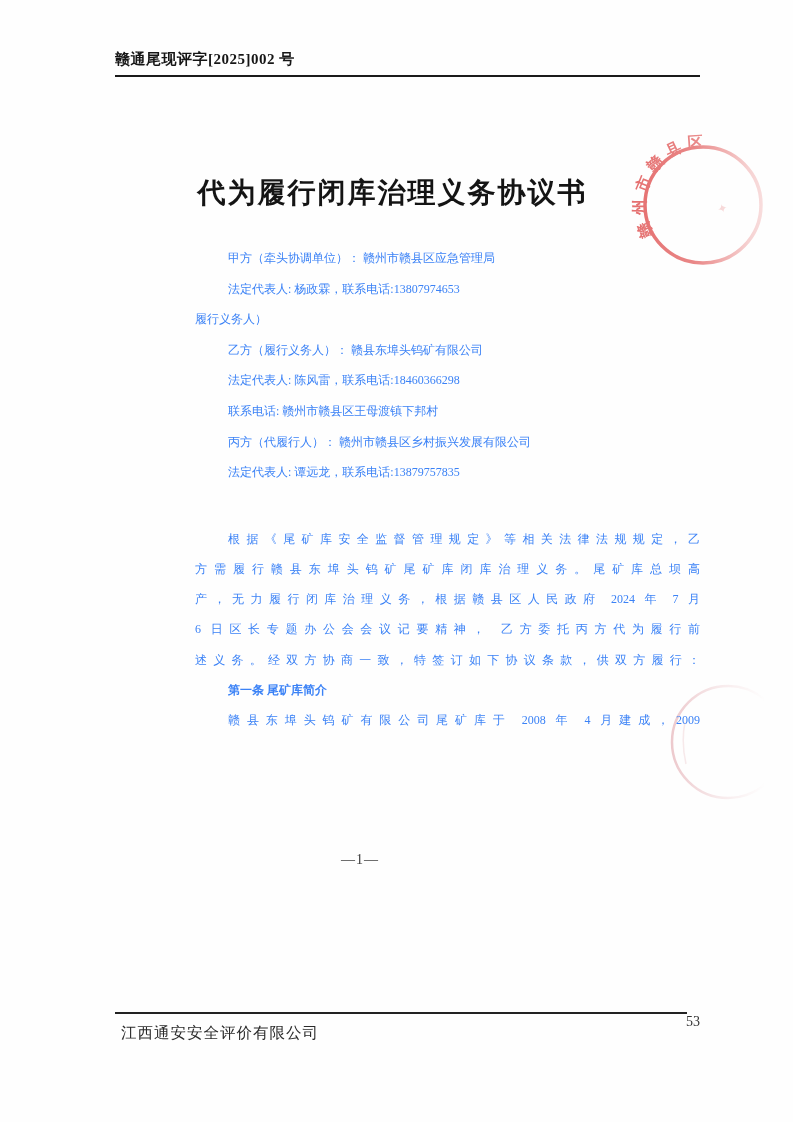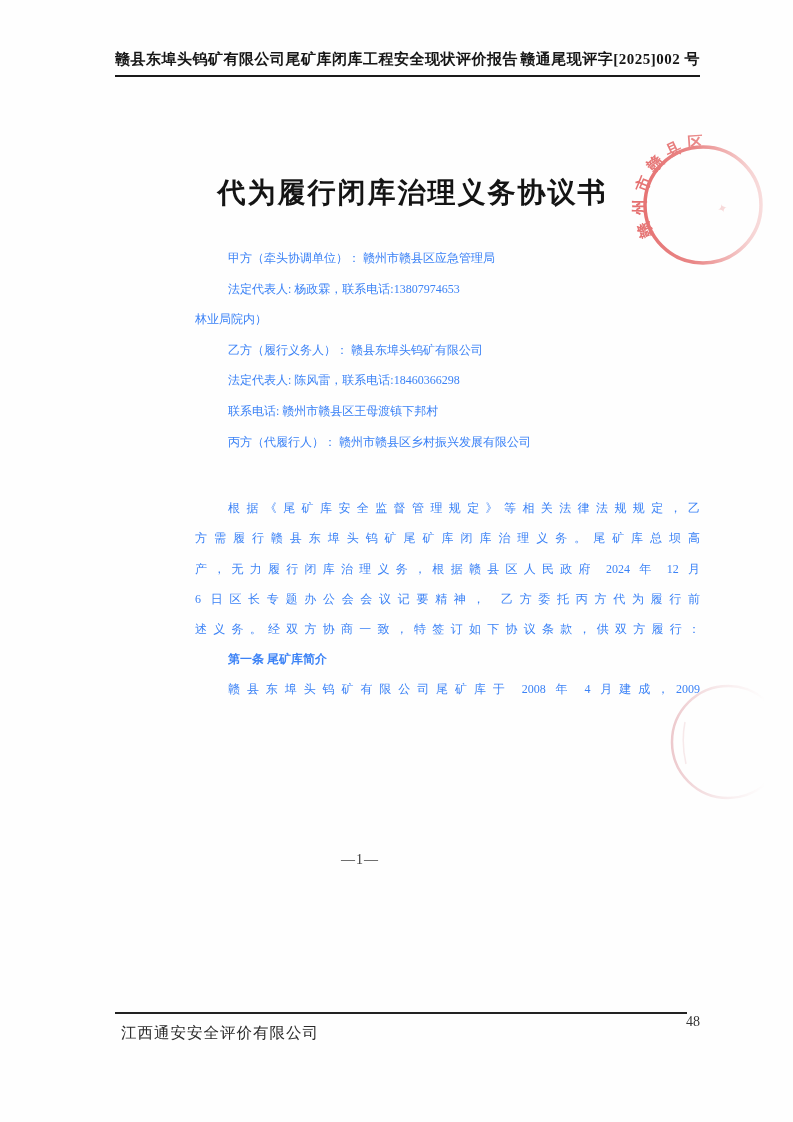--- a/index.html
+++ b/index.html
@@ -14,21 +14,21 @@
   
   .header{
     position:absolute;left:115px;top:50px;width:585px;
     display:flex;justify-content:space-between;align-items:flex-end;
     font-size:15px;font-weight:bold;color:#161616;
     border-bottom:2px solid #1a1a1a;padding-bottom:6px;
     letter-spacing:0.5px;
   }
   
   .title{
-    position:absolute;left:120px;top:174px;width:585px;
+    position:absolute;left:100px;top:174px;width:585px;
     text-align:center;font-size:28px;font-weight:bold;
     letter-spacing:2px;color:#141414;
   }
   
   .textflow{
     position:absolute;left:195px;top:243px;width:505px;
     font-size:12px;line-height:30.6px;color:#3b82f6;
   }
   .line{white-space:nowrap;}
   .indent{padding-left:33px;}
@@ -58,21 +58,20 @@
   
   .seal-top{position:absolute;left:615px;top:122px;width:178px;height:170px;}
   .seal-bottom{position:absolute;left:655px;top:676px;width:138px;height:136px;}
 </style>
 </head>
 <body>
 
 <div class="page">
 
   <div class="header">
-    <span>赣县东埠头钨矿有限公司尾矿库闭库工程安全现状评价报告</span>
     <span>赣通尾现评字[2025]002 号</span>
   </div>
 
   <svg class="seal-top" viewBox="0 0 178 170" xmlns="http://www.w3.org/2000/svg">
     <defs>
       <linearGradient id="sealFade" x1="0" y1="0" x2="1" y2="0">
         <stop offset="0%" stop-color="#fff" stop-opacity="0.95"></stop>
         <stop offset="45%" stop-color="#fff" stop-opacity="0.75"></stop>
         <stop offset="75%" stop-color="#fff" stop-opacity="0.28"></stop>
         <stop offset="100%" stop-color="#fff" stop-opacity="0.06"></stop>
@@ -106,38 +105,39 @@
       <circle cx="73" cy="66" r="56" fill="none" stroke="#d98a92" stroke-width="2.5"></circle>
       <path d="M 30 46 Q 26 66 31 88" fill="none" stroke="#dda0a6" stroke-width="1.5" opacity="0.6"></path>
     </g>
   </svg>
 
   <div class="title">代为履行闭库治理义务协议书</div>
 
   <div class="textflow">
     <div class="line indent">甲方（牵头协调单位）： 赣州市赣县区应急管理局</div>
     <div class="line indent">法定代表人: 杨政霖，联系电话:13807974653</div>
-    <div class="line">林业局院内）</div>
+    <div class="line">履行义务人）</div>
     <div class="line indent">乙方（履行义务人）： 赣县东埠头钨矿有限公司</div>
     <div class="line indent">法定代表人: 陈风雷，联系电话:18460366298</div>
     <div class="line indent">联系电话: 赣州市赣县区王母渡镇下邦村</div>
     <div class="line indent">丙方（代履行人）： 赣州市赣县区乡村振兴发展有限公司</div>
+    <div class="line indent">法定代表人: 谭远龙，联系电话:13879757835</div>
 
     <div class="spacer"></div>
 
     <div class="bodyflow">
       <div class="line indent just">根据《尾矿库安全监督管理规定》等相关法律法规规定，乙</div>
       <div class="line just">方需履行赣县东埠头钨矿尾矿库闭库治理义务。尾矿库总坝高</div>
-      <div class="line just">产，无力履行闭库治理义务，根据赣县区人民政府 2024 年 12 月</div>
+      <div class="line just">产，无力履行闭库治理义务，根据赣县区人民政府 2024 年 7 月</div>
       <div class="line just">6 日区长专题办公会会议记要精神， 乙方委托丙方代为履行前</div>
       <div class="line just">述义务。经双方协商一致，特签订如下协议条款，供双方履行：</div>
       <div class="line indent bold">第一条 尾矿库简介</div>
       <div class="line indent just">赣县东埠头钨矿有限公司尾矿库于 2008 年 4 月建成，2009</div>
     </div>
   </div>
 
   <div class="pagenum">—1—</div>
 
   <div class="footer-rule"></div>
-  <div class="footer-page">48</div>
+  <div class="footer-page">53</div>
   <div class="footer-company">江西通安安全评价有限公司</div>
 
 </div>
 
 </body></html>

